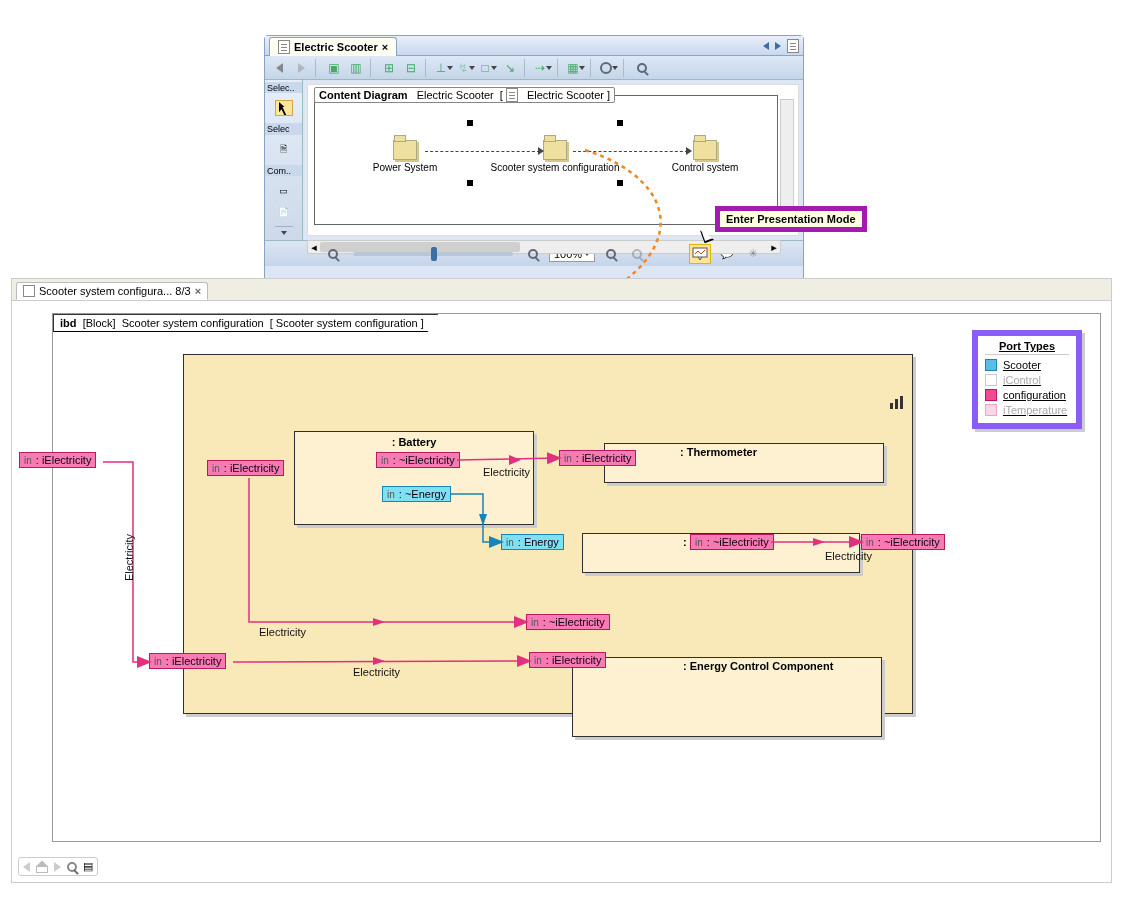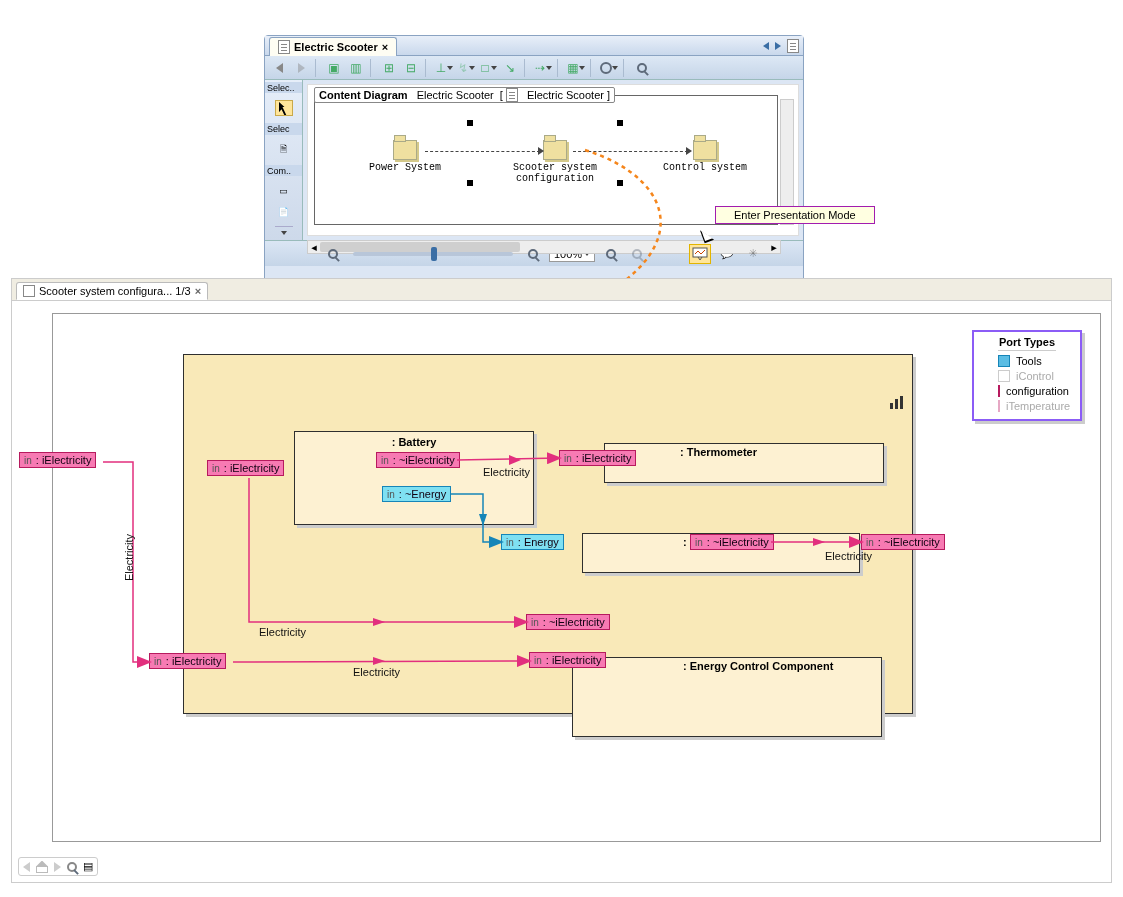--- a/index.html
+++ b/index.html
@@ -29,40 +29,40 @@
 .caret { width:0;height:0;border-left:3px solid transparent;border-right:3px solid transparent;border-top:4px solid #444; }
 
 .win1-body { position:relative; height:160px; display:flex; }
 .side { width:38px; background:linear-gradient(#e6eef9,#cdd9ea); border-right:1px solid #9bb; display:flex; flex-direction:column; align-items:center; gap:7px; padding-top:2px; font-size:9px; }
 .side .label { background:#c9d8ec; width:100%; height:13px; display:flex; align-items:center; padding-left:2px; overflow:hidden; }
 .side .cell { width:18px;height:16px; display:flex;align-items:center;justify-content:center;}
 .side .arrow-sel { width:10px;height:14px;background:#000;clip-path:polygon(0 0,60% 40%,40% 40%,80% 100%,60% 100%,30% 55%,0 80%); }
 
 .content { flex:1; background:#fff; position:relative; border:1px solid #ddd; margin:4px; }
 .content-hd { position:absolute; left:6px; top:2px; background:#fff; padding:0 4px; display:flex; align-items:center; gap:3px; border:1px solid #888; border-radius:2px; z-index:2;}
-.content-frame { position:absolute; inset:10px 20px 10px 6px; border:1px solid #666;font-family:Liberation Mono, monospace; }
+.content-frame { position:absolute; inset:10px 20px 10px 6px; border:1px solid #666; }
 .pkg { position:absolute; width:100px; text-align:center; font-size:10px; }
 .pkg .pkgicon { width:24px;height:20px; margin:0 auto 2px; background:#efe0a0; border:1px solid #aa8; box-shadow:2px 2px 0 #d4c98a; position:relative; }
 .pkg .pkgicon::before { content:""; position:absolute; top:-6px; left:0; width:10px;height:5px; background:#efe0a0; border:1px solid #aa8; }
 .dots { position:absolute; border-top:1px dashed #444; }
 .dotarr { position:absolute; width:0;height:0;border-top:4px solid transparent;border-bottom:4px solid transparent;border-left:6px solid #444; }
 .sq { position:absolute; width:6px;height:6px;background:#000; }
 
 .vscroll { position:absolute; right:4px; top:14px; bottom:10px; width:14px; background:#eee; border:1px solid #ccc; }
 .hscroll { position:absolute; left:4px; right:20px; bottom:0; height:14px; background:#eee; border:1px solid #ccc;}
 .hscroll .thumb { position:absolute; left:12px; width:200px; top:1px; bottom:1px; background:#cfcfcf; border-radius:2px; }
 .scrollcap { width:12px;height:12px; display:flex;align-items:center;justify-content:center; }
 
 .zoombar { height:26px; background:linear-gradient(#dbe6f4,#c5d5e8); border-top:1px solid #9bb; display:flex; align-items:center; padding:0 6px; gap:6px; }
 .slider { flex:0 0 160px; height:4px; background:#b8c6d9; border-radius:2px; position:relative; margin:0 4px;}
 .slider .thumb { position:absolute; top:-5px; left:78px; width:6px;height:14px;background:#3a6ea5;border-radius:2px; }
 .zoomval { background:#fff; border:1px solid #999; padding:1px 4px; display:flex; align-items:center; gap:2px;}
 .highlight-btn { padding:0px; border:1px solid #e2b400; background:#ffe59a; display:flex; align-items:center; justify-content:center; width:22px;height:20px; position:relative;}
 
-.tooltip { position:absolute; background:#ffffe1; border:1px solid #a21caf; padding:2px 18px; font-size:11px; white-space:nowrap; z-index:50; }
+.tooltip { position:absolute; background:#ffffe1; border:5px solid #a21caf; padding:2px 6px; font-size:11px; white-space:nowrap; z-index:50;font-weight:bold; }
 
 
 .curve { position:absolute; pointer-events:none; }
 
 
 .win2 { position:absolute; left:11px; top:278px; width:1101px; height:605px; border:1px solid #ccc; background:#fff; }
 .win2-tabbar { height:22px; background:#f0ede2; border-bottom:1px solid #ccc; display:flex; align-items:center; padding:2px 4px 0 4px; }
 .tab2 { background:#fff; border:1px solid #bbb; border-bottom:1px solid #fff; padding:2px 6px; border-radius:3px 3px 0 0; display:flex; align-items:center; gap:4px;}
 .tab2 .ibdicon { width:12px;height:12px;border:1px solid #888;background:#fff; position:relative;}
 .tab2 .close { font-weight:bold; cursor:pointer; color:#666;}
@@ -73,21 +73,21 @@
 
 .block { position:absolute; background:#fdefcd; border:1px solid #2f2f2f; box-shadow:3px 3px 0 #ccc; }
 .block .hdr { text-align:center; font-weight:bold; padding:4px 0; }
 .block.large { background:#f9e9b8; }
 .subblock { position:absolute; background:#fdf1d2; border:1px solid #2f2f2f; box-shadow:3px 3px 0 #ccc; }
 .port { position:absolute; padding:1px 4px; font-size:11px;  border:1px solid #b71a5e; background:#f77ab3; color:#101; white-space:nowrap; display:flex; gap:4px; align-items:center;}
 .port .dir { color:#555; font-size:10px;}
 .port.blue { border-color:#1685b8; background:#7fe0f2; }
 .port.pink { background:#f77ab3; }
 
-.legend { position:absolute; right:18px; top:16px; border:2px solid #8b5cf6; background:#fff; padding:4px 24px; width:110px; box-shadow:3px 3px 0 #ccc;}
+.legend { position:absolute; right:18px; top:16px; border:6px solid #8b5cf6; background:#fff; padding:4px 7px; width:110px; box-shadow:3px 3px 0 #ccc;text-decoration:underline;}
 .legend .ttl { font-weight:bold; text-align:center; padding-bottom:2px; border-bottom:1px solid #ccc; margin-bottom:4px;}
 .legend .row { display:flex; align-items:center; gap:6px; margin:3px 0; font-size:11px;}
 .legend .sw { width:12px;height:12px; border:1px solid #333; }
 
 svg.wires { position:absolute; inset:0; width:100%; height:100%; pointer-events:none; }
 .edge-label { position:absolute; font-size:11px; color:#111; }
 .edge-label.vert { writing-mode: vertical-rl; transform: rotate(180deg); }
 
 .nav-footer { position:absolute; left:6px; bottom:6px; border:1px solid #ccc; border-radius:3px; padding:2px 4px; display:flex; gap:6px; align-items:center; background:#fff;}
 .nav-footer .tri { width:0;height:0;border-top:5px solid transparent;border-bottom:5px solid transparent; }
@@ -268,32 +268,38 @@
 
 <svg class="curve" style="left:0;top:0;width:1123px;height:330px;">
   <path d="M 585 150 C 680 180, 700 260, 560 316" fill="none" stroke="#f5861c" stroke-width="2.5" stroke-dasharray="4 4"></path>
   <polygon points="560,316 574,306 574,320" fill="#f5861c"></polygon>
 </svg>
 
 <div class="win2">
   <div class="win2-tabbar">
     <div class="tab2">
       <span class="ibdicon"></span>
-      <span>Scooter system configura... 1/3</span>
+      <span>Scooter system configura... 8/3</span>
       <span class="close">×</span>
     </div>
   </div>
 
   <div class="canvas">
+    <div class="frame-tab2">
+      <b>ibd</b>
+      &nbsp;<span>[Block]</span>
+      &nbsp;<span>Scooter system configuration</span>
+      &nbsp;[&nbsp;<span>Scooter system configuration</span>&nbsp;]&nbsp;
+    </div>
 
     <div class="legend">
       <div class="ttl">Port Types</div>
       <div class="row">
           <span class="sw" style="background:#5bbde4;border-color:#1685b8"></span>
-          <span>Tools</span>
+          <span>Scooter</span>
         </div>
       <div class="row" style="color:#aaa">
           <span class="sw" style="background:#fff;border-color:#ccc"></span>
           <span>iControl</span>
         </div>
       <div class="row">
           <span class="sw" style="background:#f04a91;border-color:#b71a5e"></span>
           <span>configuration</span>
         </div>
       <div class="row" style="color:#aaa">

